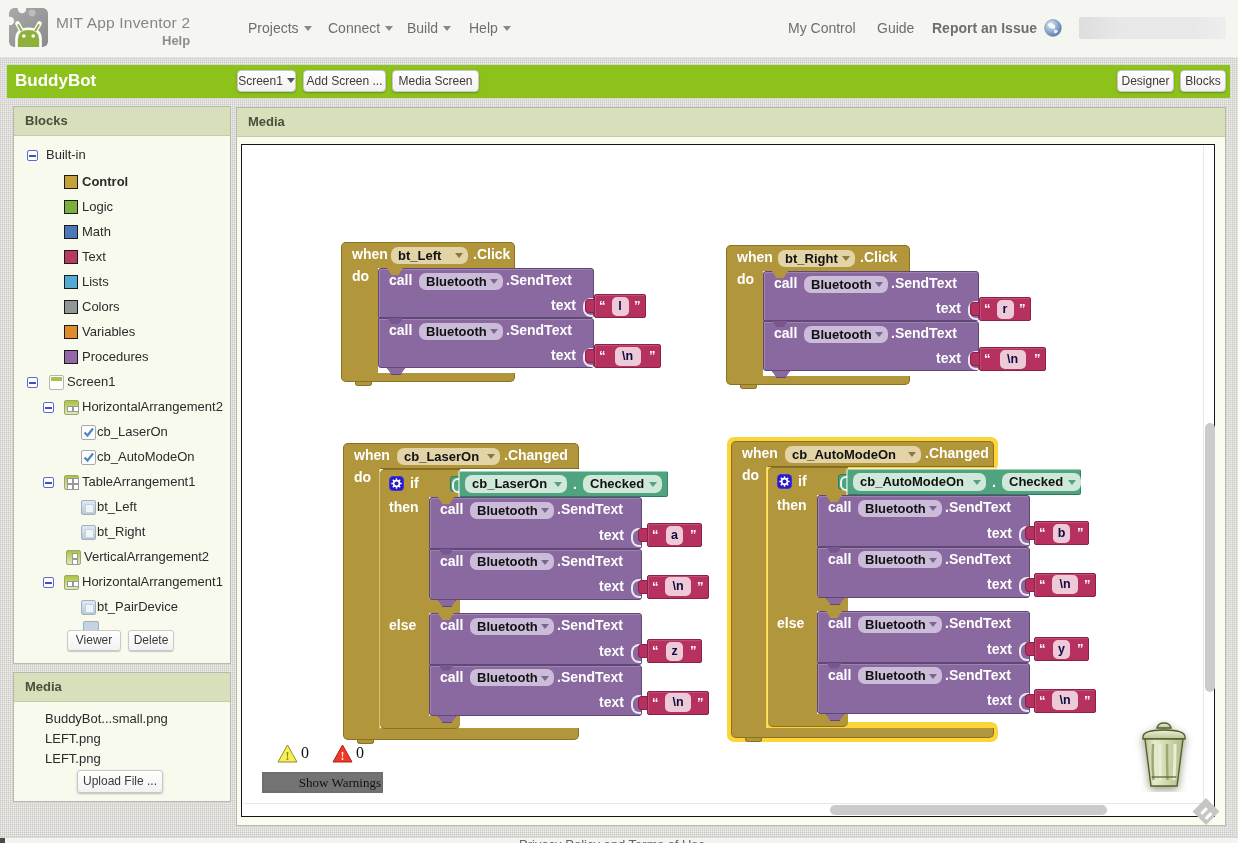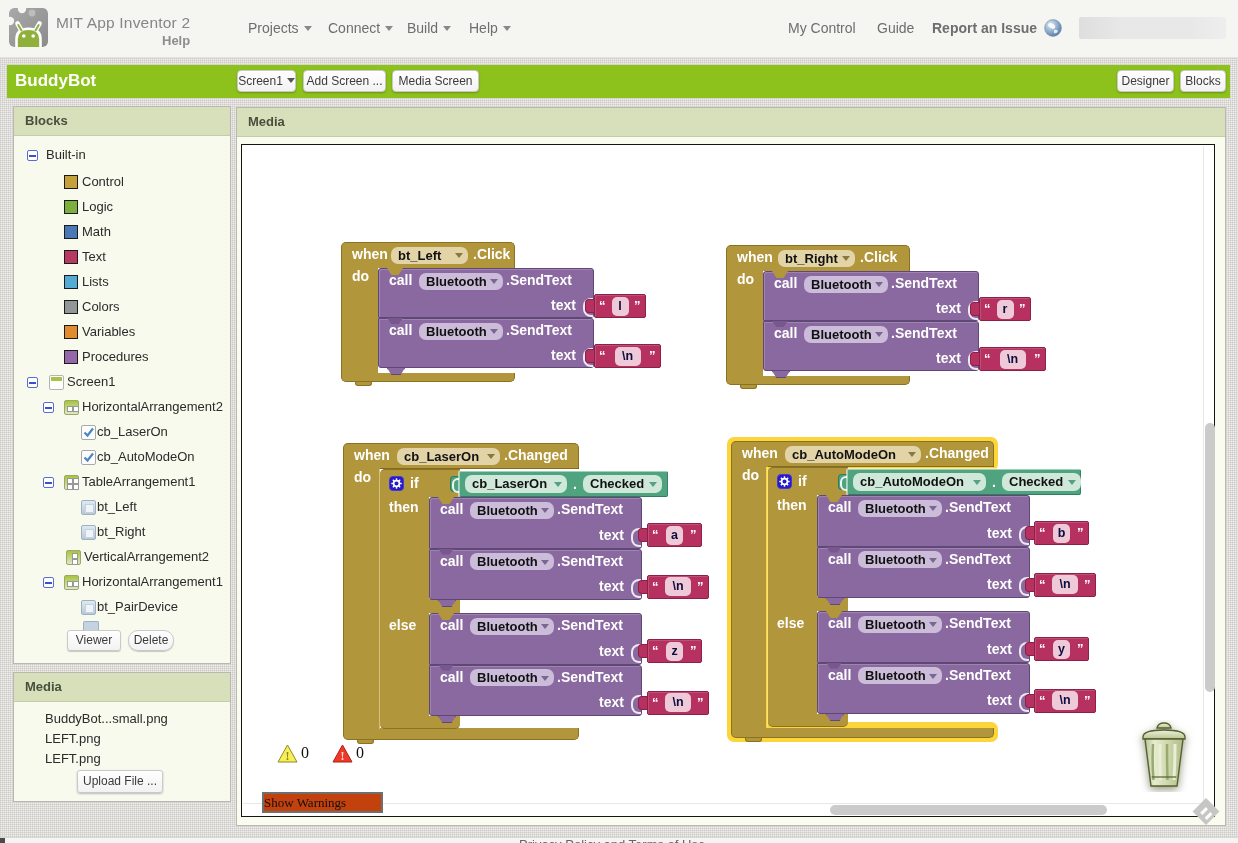--- a/index.html
+++ b/index.html
@@ -82,21 +82,21 @@
 <div class="wbtn" style="left:303px;top:70px;width:81px;height:20px;">Add Screen ...</div>
 <div class="wbtn" style="left:392px;top:70px;width:85px;height:20px;">Media Screen</div>
 <div class="wbtn" style="left:1117px;top:70px;width:55px;height:20px;">Designer</div>
 <div class="wbtn" style="left:1180px;top:70px;width:44px;height:20px;">Blocks</div>
 <div class="panel" style="left:13px;top:106px;width:216px;height:556px;">
     <div class="phead">Blocks</div>
   </div>
 <div class="tog" style="left:27px;top:150px;"></div>
 <div class="trow" style="left:46px;top:147px;">Built-in</div>
 <div class="sq" style="left:64px;top:175px;background:#c5a13b;"></div>
-<div class="trow" style="left:82px;top:174px;">Control</div>
+<div class="trow" style="left:82px;top:174px;font-weight:bold;">Control</div>
 <div class="sq" style="left:64px;top:200px;background:#7daf3f;"></div>
 <div class="trow" style="left:82px;top:199px;">Logic</div>
 <div class="sq" style="left:64px;top:225px;background:#4a77b5;"></div>
 <div class="trow" style="left:82px;top:224px;">Math</div>
 <div class="sq" style="left:64px;top:250px;background:#b73a62;"></div>
 <div class="trow" style="left:82px;top:249px;">Text</div>
 <div class="sq" style="left:64px;top:275px;background:#54aad2;"></div>
 <div class="trow" style="left:82px;top:274px;">Lists</div>
 <div class="sq" style="left:64px;top:300px;background:#919696;"></div>
 <div class="trow" style="left:82px;top:299px;">Colors</div>
@@ -153,21 +153,21 @@
     <div style="position:absolute;left:2px;top:5px;width:4px;height:4px;background:#fff;border:1px solid #999;"></div>
     <div style="position:absolute;left:8px;top:5px;width:4px;height:4px;background:#fff;border:1px solid #999;"></div>
   </div>
 <div class="trow" style="left:82px;top:574px;">HorizontalArrangement1</div>
 <div class="cicon" style="left:81px;top:600px;background:linear-gradient(#dfe9f2,#b9c8d6);border:1px solid #9fb0c0;border-radius:2px;">
     <div style="position:absolute;left:2.5px;top:2.5px;width:7px;height:7px;background:#eef4f9;border:1px solid #c4d2de;"></div>
   </div>
 <div class="trow" style="left:97px;top:599px;">bt_PairDevice</div>
 <div class="abs" style="left:83px;top:621px;width:14px;height:8px;background:#c5d3e0;border:1px solid #9fb0c0;border-bottom:none;border-radius:2px 2px 0 0;"></div>
 <div class="wbtn" style="left:67px;top:630px;width:52px;height:19px;border-radius:3px;box-shadow:0 1px 1px rgba(0,0,0,0.2);line-height:19px;">Viewer</div>
-<div class="wbtn" style="left:128px;top:630px;width:44px;height:19px;border-radius:10px;box-shadow:0 1px 1px rgba(0,0,0,0.2);line-height:19px;">Delete</div>
+<div class="wbtn" style="left:128px;top:630px;width:44px;height:19px;border-radius:3px;box-shadow:0 1px 1px rgba(0,0,0,0.2);line-height:19px;">Delete</div>
 <div class="panel" style="left:13px;top:672px;width:216px;height:128px;">
     <div class="phead">Media</div>
   </div>
 <div class="trow" style="left:45px;top:711px;">BuddyBot...small.png</div>
 <div class="trow" style="left:45px;top:731px;">LEFT.png</div>
 <div class="trow" style="left:45px;top:751px;">LEFT.png</div>
 <div class="wbtn" style="left:77px;top:770px;width:84px;height:21px;border-radius:3px;line-height:21px;">Upload File ...</div>
 <div class="panel" style="left:236px;top:107px;width:988px;height:717px;background:#fafcf0;">
     <div class="phead">Media</div>
   </div>
@@ -423,21 +423,21 @@
 <svg class="abs" style="left:277px;top:744px" width="21" height="19" viewBox="0 0 21 19">
 <path d="M10.5 1 L20 18 L1 18 Z" fill="#f8ef53" stroke="#8e8930" stroke-width="1"></path>
 <text x="10.5" y="16" text-anchor="middle" font-size="12" font-weight="bold" fill="#8e8930" font-family="Liberation Serif,serif">!</text>
   </svg>
 <div class="abs serif" style="left:301px;top:744px;font-size:16px;color:#111;">0</div>
 <svg class="abs" style="left:332px;top:744px" width="21" height="19" viewBox="0 0 21 19">
 <path d="M10.5 1 L20 18 L1 18 Z" fill="#ee3829" stroke="#b02015" stroke-width="1"></path>
 <text x="10.5" y="16" text-anchor="middle" font-size="12" font-weight="bold" fill="#ffd9d4" font-family="Liberation Serif,serif">!</text>
   </svg>
 <div class="abs serif" style="left:356px;top:744px;font-size:16px;color:#111;">0</div>
-<div class="abs serif" style="left:262px;top:792px;width:117px;height:17px;background:#c2410c;border:2px solid #6f6f6f;text-align:left;font-size:13px;color:#111;line-height:17px;">Show Warnings</div>
+<div class="abs serif" style="left:262px;top:772px;width:117px;height:17px;background:#737373;border:2px solid #6f6f6f;text-align:right;font-size:13px;color:#111;line-height:17px;">Show Warnings</div>
 <svg class="abs" style="left:1133px;top:720px" width="62" height="72" viewBox="0 0 62 72">
 <defs>
       <linearGradient id="tb" x1="0" y1="0" x2="1" y2="0">
 <stop offset="0" stop-color="#b9c493"></stop>
         <stop offset="0.25" stop-color="#e6ecd0"></stop>
         <stop offset="0.6" stop-color="#cdd8ab"></stop>
         <stop offset="1" stop-color="#b2bd8b"></stop>
       </linearGradient>
 <linearGradient id="tl" x1="0" y1="0" x2="0" y2="1">
 <stop offset="0" stop-color="#eef2dc"></stop>

